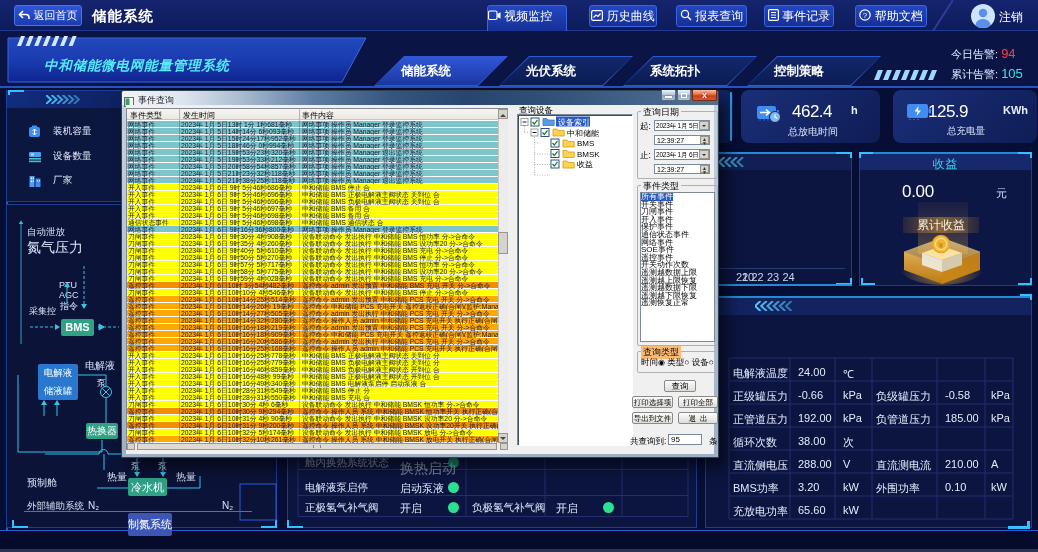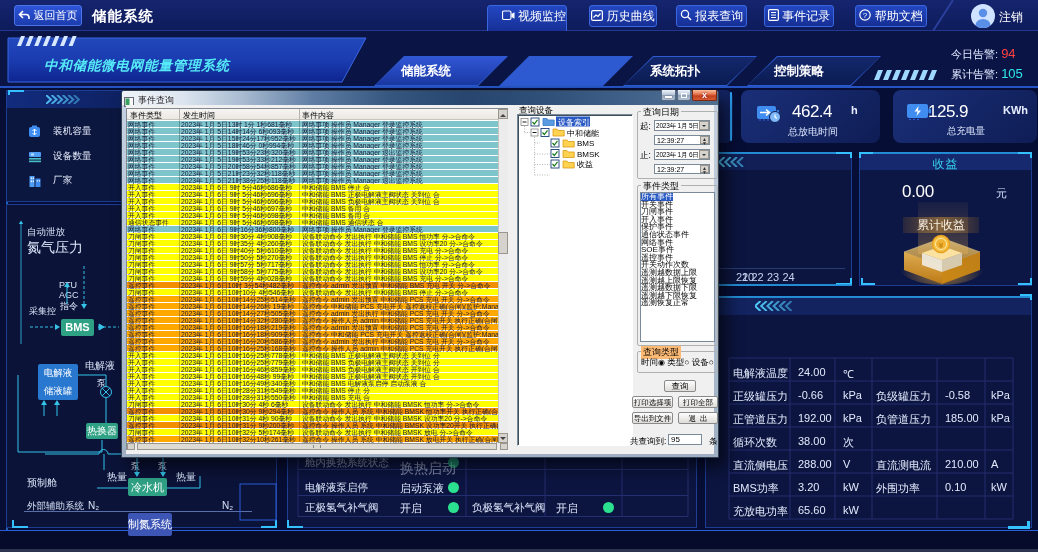--- a/index.html
+++ b/index.html
@@ -6,21 +6,21 @@
 .abs{position:absolute}
 #stage{position:relative;width:1038px;height:552px;overflow:hidden}
 .corner{position:absolute;pointer-events:none}
 </style></head><body>
 <div id="stage">
 <div class="abs" style="left:0;top:0;width:1038px;height:31px;background:linear-gradient(180deg,#15246e,#0e1c5c);border-bottom:1px solid #23388f"></div>
     <div class="abs" style="left:14px;top:5px;width:68px;height:21px;background:linear-gradient(180deg,#2e55d8,#1c3cae);border:1px solid #4a74e8;border-radius:3px;color:#fff;font-size:11px;line-height:19px;text-align:center"><svg width="12" height="10" viewBox="0 0 12 10" style="vertical-align:-1px">
         <path d="M5 1 L1.5 4.5 L5 8 M1.5 4.5 H8 a3 3 0 0 1 3 3 V9" stroke="#fff" stroke-width="1.6" fill="none"></path>
       </svg> 返回首页</div>
     <div class="abs" style="left:92px;top:7px;color:#fff;font-size:14.5px;font-weight:bold;letter-spacing:1px">储能系统</div>
-    <div class="abs" style="left:487px;top:5px;width:80px;height:28px;background:linear-gradient(180deg,#2347c2,#162f94);border:1px solid #3a66e0;border-radius:3px;color:#fff;font-size:12px;line-height:20px;text-align:right"><svg width="13" height="11" viewBox="0 0 13 11" style="vertical-align:-1px">
+    <div class="abs" style="left:487px;top:5px;width:80px;height:28px;background:linear-gradient(180deg,#2347c2,#162f94);border:1px solid #3a66e0;border-radius:3px;color:#fff;font-size:12px;line-height:20px;text-align:left"><svg width="13" height="11" viewBox="0 0 13 11" style="vertical-align:-1px">
         <rect x="0.5" y="1" width="8.5" height="8.5" rx="1.5" fill="none" stroke="#fff" stroke-width="1.2"></rect>
         <path d="M9.5 4 L12.5 2.2 V8.8 L9.5 7Z" fill="#fff"></path>
       </svg> 视频监控</div>
     <div class="abs" style="left:589px;top:5px;width:68px;height:22px;background:linear-gradient(180deg,#2347c2,#162f94);border:1px solid #3a66e0;border-radius:3px;color:#fff;font-size:12px;line-height:20px;text-align:center"><svg width="12" height="11" viewBox="0 0 12 11" style="vertical-align:-1px">
         <rect x="0.6" y="0.6" width="10.8" height="9.8" rx="1.5" fill="none" stroke="#fff" stroke-width="1.2"></rect>
         <path d="M2.5 7.5 L5 5 L7 6.5 L9.5 3.5" fill="none" stroke="#fff" stroke-width="1.2"></path>
       </svg> 历史曲线</div>
     <div class="abs" style="left:676px;top:5px;width:71px;height:22px;background:linear-gradient(180deg,#2347c2,#162f94);border:1px solid #3a66e0;border-radius:3px;color:#fff;font-size:12px;line-height:20px;text-align:center"><svg width="12" height="12" viewBox="0 0 12 12" style="vertical-align:-1px">
         <circle cx="5" cy="5" r="3.6" fill="none" stroke="#fff" stroke-width="1.3"></circle>
         <line x1="7.8" y1="7.8" x2="11" y2="11" stroke="#fff" stroke-width="1.5"></line>
@@ -61,20 +61,21 @@
       <polygon points="42.8,10 46.8,10 50.8,0 46.8,0" fill="#d8e8ff" transform="translate(0,0)"></polygon>
       <polygon points="51.4,10 55.4,10 59.4,0 55.4,0" fill="#d8e8ff" transform="translate(0,0)"></polygon>
       <polygon points="60.0,10 64.0,10 68.0,0 64.0,0" fill="#d8e8ff" transform="translate(0,0)"></polygon>
       <polygon points="68.6,10 72.6,10 76.6,0 72.6,0" fill="#d8e8ff" transform="translate(0,0)"></polygon>
     </svg>
     <div class="abs" style="left:44px;top:57px;width:400px;color:#55eaf8;font-size:13.5px;font-family:'Liberation Serif',serif;font-style:italic;font-weight:bold;letter-spacing:0.8px">中和储能微电网能量管理系统</div>
     <div class="abs" style="left:0;top:86px;width:1038px;height:1.5px;background:#2a5fd8;opacity:.85"></div>
     <div class="abs" style="left:374px;top:56px;width:134px;height:30px;clip-path:polygon(30px 0,134px 0,104px 30px,0 30px);background:#2d5ad0"></div>
     <div class="abs" style="left:375px;top:57px;width:132px;height:28px;clip-path:polygon(29.4px 0,132px 0,102.6px 28px,0 28px);background:linear-gradient(180deg,#3156d6,#1a38a2);color:#fff;font-size:12.5px;font-weight:bold;text-align:center;line-height:28px;padding-right:30px">储能系统</div>
     <div class="abs" style="left:499px;top:56px;width:134px;height:30px;clip-path:polygon(30px 0,134px 0,104px 30px,0 30px);background:#2d5ad0"></div>
+    <div class="abs" style="left:500px;top:57px;width:132px;height:28px;clip-path:polygon(29.4px 0,132px 0,102.6px 28px,0 28px);background:linear-gradient(180deg,#13276c,#0b1c52);color:#fff;font-size:12.5px;font-weight:bold;text-align:center;line-height:28px;padding-right:30px">光伏系统</div>
     <div class="abs" style="left:623px;top:56px;width:134px;height:30px;clip-path:polygon(30px 0,134px 0,104px 30px,0 30px);background:#2d5ad0"></div>
     <div class="abs" style="left:624px;top:57px;width:132px;height:28px;clip-path:polygon(29.4px 0,132px 0,102.6px 28px,0 28px);background:linear-gradient(180deg,#13276c,#0b1c52);color:#fff;font-size:12.5px;font-weight:bold;text-align:center;line-height:28px;padding-right:30px">系统拓扑</div>
     <div class="abs" style="left:747px;top:56px;width:134px;height:30px;clip-path:polygon(30px 0,134px 0,104px 30px,0 30px);background:#2d5ad0"></div>
     <div class="abs" style="left:748px;top:57px;width:132px;height:28px;clip-path:polygon(29.4px 0,132px 0,102.6px 28px,0 28px);background:linear-gradient(180deg,#13276c,#0b1c52);color:#fff;font-size:12.5px;font-weight:bold;text-align:center;line-height:28px;padding-right:30px">控制策略</div>
     <svg class="abs" style="left:874px;top:70px" width="70" height="10">
       <polygon points="0,10 5,10 9,0 4,0" fill="#9fd8ff"></polygon>
       <polygon points="9,10 14,10 18,0 13,0" fill="#9fd8ff"></polygon>
       <polygon points="18,10 23,10 27,0 22,0" fill="#9fd8ff"></polygon>
       <polygon points="27,10 32,10 36,0 31,0" fill="#9fd8ff"></polygon>
       <polygon points="36,10 41,10 45,0 40,0" fill="#9fd8ff"></polygon>

